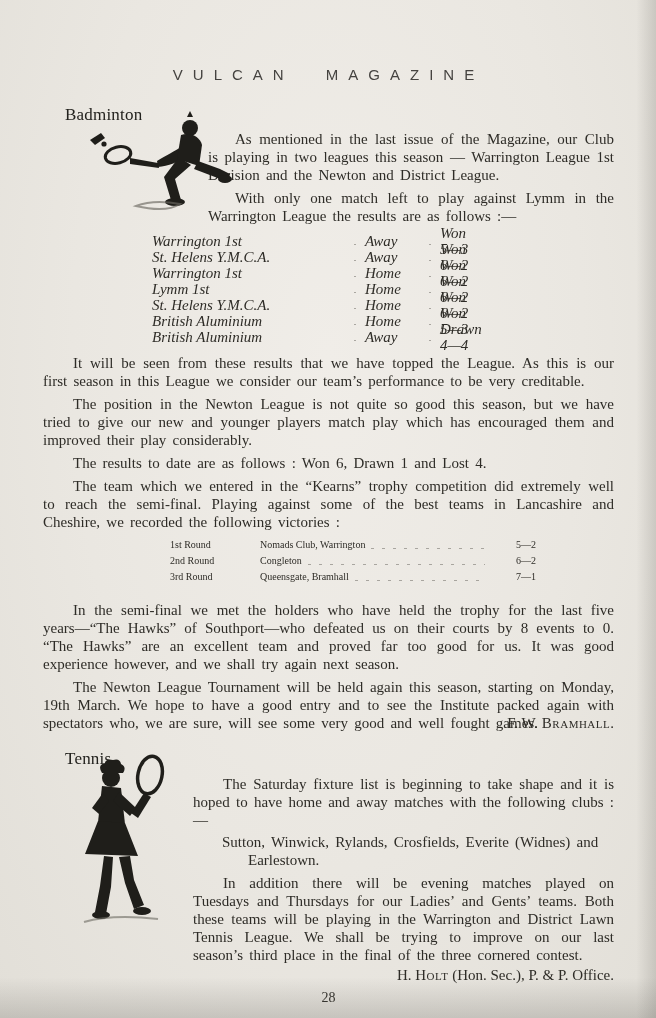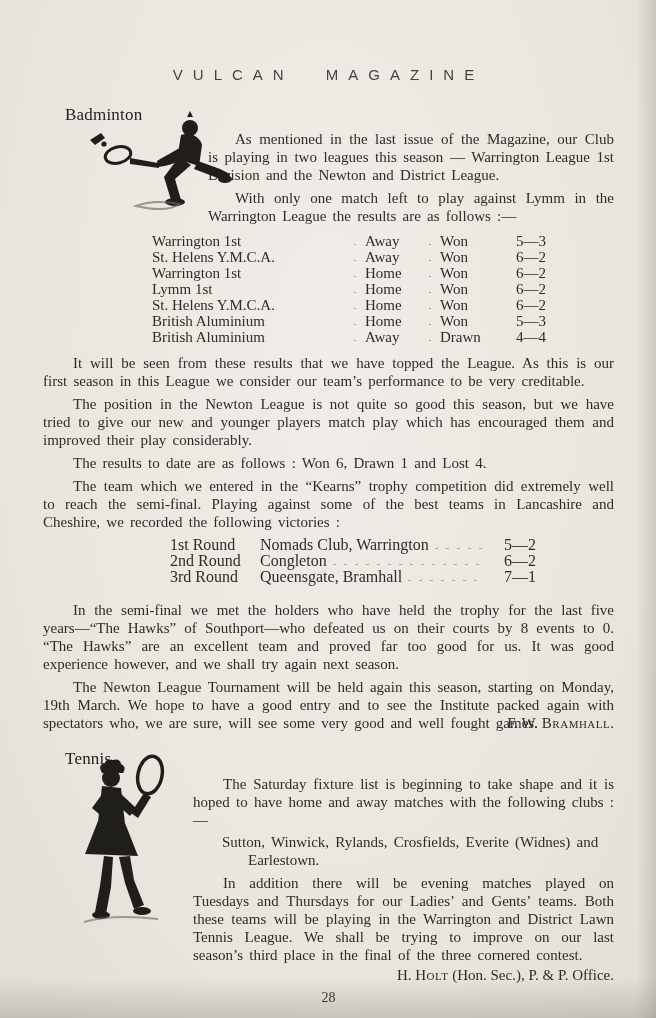--- a/index.html
+++ b/index.html
@@ -31,26 +31,26 @@
     margin:5px 0 0 0;
     font-size:15px;line-height:18px;
     text-align:justify;text-indent:30px;
     word-spacing:2.5px;
   }
   .intro{margin-left:165px;width:406px;}
   .intro .para{text-indent:27px;}
   .figure-badminton{position:absolute;left:68px;top:110px;}
   .figure-tennis{position:absolute;left:72px;top:750px;}
   .results-table{margin:7px 0 0 109px;width:394px;font-size:15px;}
-  .results-row{display:flex;line-height:16px;height:16px;align-items:center;}
-  .rounds-table{margin:6px 0 0 127px;width:366px;font-size:16px;}
+  .results-row{display:flex;line-height:16px;height:16px;align-items:center;font-style:italic;}
+  .rounds-table{margin:6px 0 0 127px;width:366px;font-size:10px;}
   .rounds-row{display:flex;line-height:16px;height:16px;align-items:baseline;}
   .opp{width:196px;white-space:nowrap;}
   .venue{width:58px;white-space:nowrap;}
-  .res{width:106px;display:flex;justify-content:space-between;white-space:nowrap;}
+  .res{width:106px;display:flex;justify-content:space-between;white-space:nowrap;flex-direction:column;}
   .round-col{width:90px;white-space:nowrap;}
   .score-col{width:42px;text-align:right;white-space:nowrap;}
   .leader{
     flex:1;height:1px;align-self:flex-end;margin:0 9px 4px 6px;
     background-image:repeating-linear-gradient(to right, rgba(85,82,75,.45) 0 3px, transparent 3px 11px);
   }
   .sig-line{text-align:right;font-size:15px;line-height:18px;}
   .sig-overlap{margin-top:-18px;}
   .sig-own-line{margin-top:2px;}
   .smallcaps{font-variant:small-caps;letter-spacing:.5px;}

